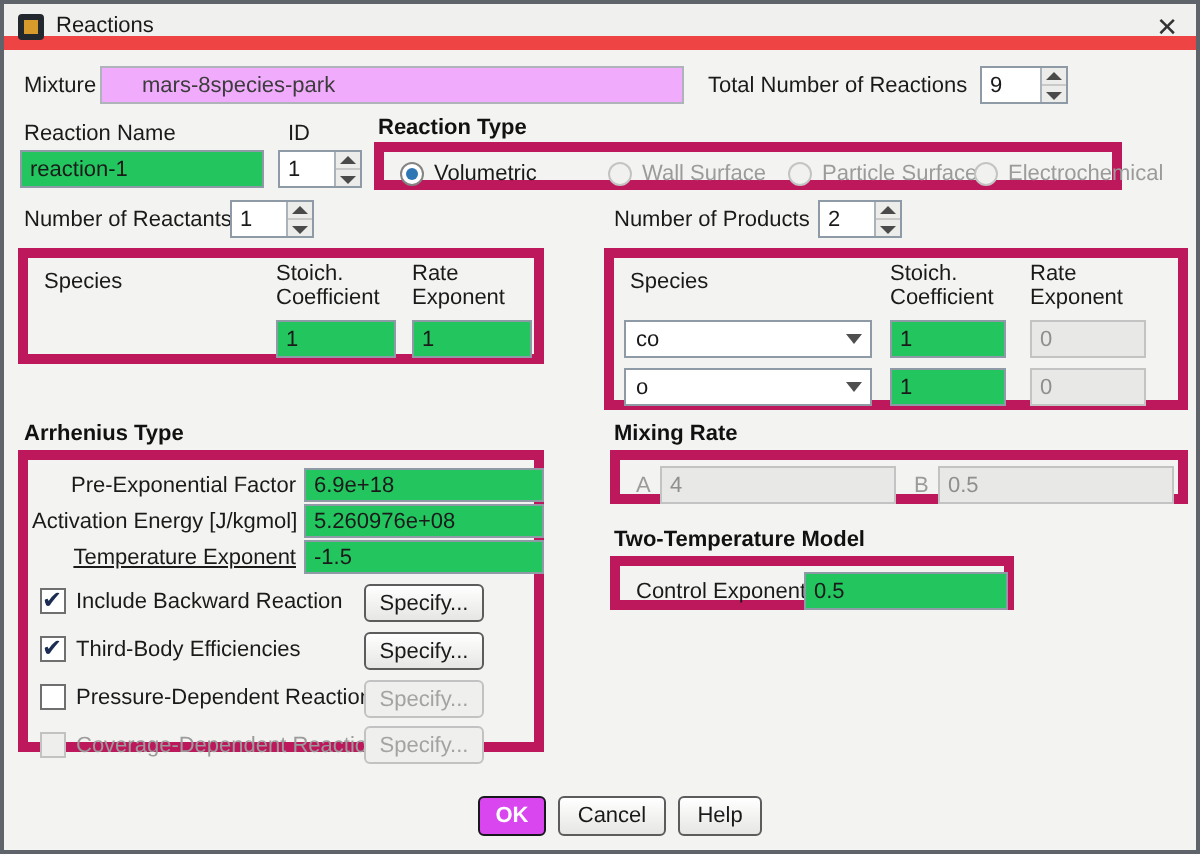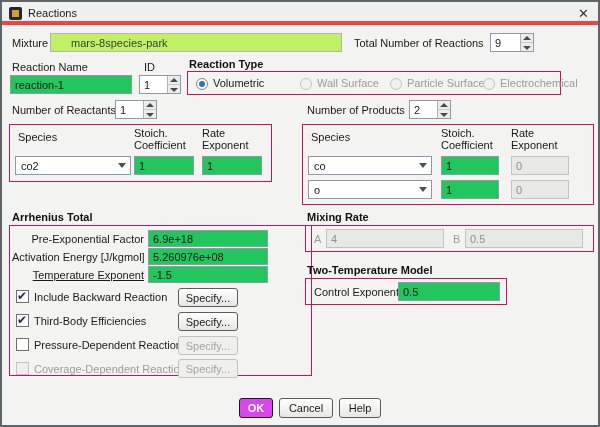--- a/index.html
+++ b/index.html
@@ -1,48 +1,48 @@
 <!DOCTYPE html>
 <html><head>
 <meta charset="utf-8">
 <style>
   * { box-sizing: border-box; margin: 0; padding: 0; }
   html,body { width:600px; height:427px; }
   body { font-family:"Liberation Sans","DejaVu Sans",sans-serif; font-size:11px; color:#1a1a1a; background:#fff; }
   .dialog { position:relative; width:600px; height:427px; background:#f3f3f1; border:2px solid #5f646a; overflow:hidden; }
 
-  .titlebar { position:absolute; left:0; top:0; right:0; height:23px; background:#f0f0ee; border-bottom:4px solid #ef4444; }
+  .titlebar { position:absolute; left:0; top:0; right:0; height:23px; background:#f0f0ee; border-bottom:7px solid #ef4444; }
   .title-icon { position:absolute; left:7px; top:5px; width:13px; height:13px; background:#23272e; border-radius:2px; }
   .title-icon::after { content:""; position:absolute; left:3px; top:3px; width:7px; height:7px; background:#d89a2b; }
   .title-text { position:absolute; left:26px; top:5px; }
   .close-x { position:absolute; right:9px; top:4px; font-size:13px; color:#333; cursor:default; }
 
   .lbl { position:absolute; white-space:nowrap; }
   .hdr { position:absolute; line-height:12px; }
   .sect { position:absolute; font-weight:bold; color:#111; white-space:nowrap; }
   .dim { color:#9b9b9b; }
 
   .txt { position:absolute; height:19px; border:1px solid #8e9aa6; background:#22c55e; font:inherit; font-size:11px; padding:0 4px; color:#1a1a1a; }
-  .txt.gray { background:#bef264; border-color:#aeb4ba; color:#3c3c3c;padding-left:20px; }
+  .txt.gray { background:#f0abfc; border-color:#aeb4ba; color:#3c3c3c;padding-left:20px; }
   .txt.disabled { background:#e8e8e6; border-color:#c3c3c3; color:#8f8f8f; }
 
   .spin { position:absolute; height:19px; border:1px solid #8e9aa6; background:#fff; display:flex; }
   .spin .val { flex:1; padding:3px 3px 0 4px; overflow:hidden; }
   .spin .arrows { width:13px; border-left:1px solid #aab2ba; display:flex; flex-direction:column; background:#ececea; }
   .spin .up, .spin .down { flex:1; position:relative; }
   .spin .up { border-bottom:1px solid #c9c9c9; }
   .spin .up::after { content:""; position:absolute; left:2px; top:2px; border-left:4px solid transparent; border-right:4px solid transparent; border-bottom:4px solid #4a4a4a; }
   .spin .down::after { content:""; position:absolute; left:2px; top:3px; border-left:4px solid transparent; border-right:4px solid transparent; border-top:4px solid #4a4a4a; }
 
   .combo { position:absolute; height:19px; border:1px solid #8e9aa6; background:#fff; display:flex; align-items:center; }
   .combo .cval { flex:1; padding:0 5px; overflow:hidden; }
   .combo .carr { width:16px; height:100%; display:flex; align-items:center; justify-content:center; }
   .combo .carr::after { content:""; border-left:4px solid transparent; border-right:4px solid transparent; border-top:5px solid #4f4f4f; }
 
-  .gbox { position:absolute; border:1px solid #be185d; }
+  .gbox { position:absolute; border:5px solid #be185d; }
 
   .radio-item { position:absolute; white-space:nowrap; }
   .radio-item.dis { color:#9b9b9b; }
   .radio { width:12px; height:12px; border:1px solid #808archive0; border:1px solid #848484; border-radius:50%; background:#fff; display:inline-block; vertical-align:-3px; margin-right:5px; position:relative; }
   .radio.sel::after { content:""; position:absolute; left:2px; top:2px; width:6px; height:6px; border-radius:50%; background:#2f76b5; }
   .radio.dis { border-color:#c4c4c4; background:#f1f1ef; }
 
   .cb { position:absolute; width:13px; height:13px; border:1px solid #6f6f6f; background:#fff; }
   .cb.checked::after { content:"✔"; position:absolute; left:0px; top:-2px; font-size:12px; color:#1b2b52; }
   .cb.dis { border-color:#c2c2c2; background:#eeeeec; }
@@ -105,24 +105,20 @@
     <span class="arrows">
         <span class="up"></span>
         <span class="down"></span>
       </span>
   </div>
 
   <div class="gbox" style="left:7px;top:122px;width:263px;height:58px;">
     <span class="hdr" style="left:8px;top:6px;">Species</span>
     <span class="hdr" style="left:124px;top:2px;width:62px;">Stoich. Coefficient</span>
     <span class="hdr" style="left:192px;top:2px;width:56px;">Rate Exponent</span>
-    <div class="combo" style="left:5px;top:31px;width:116px;">
-      <span class="cval">co2</span>
-      <span class="carr"></span>
-    </div>
     <input class="txt" style="left: 124px; top: 31px; width: 60px;" value="1">
     <input class="txt" style="left: 192px; top: 31px; width: 60px;" value="1">
   </div>
 
   <div class="gbox" style="left:300px;top:122px;width:292px;height:81px;">
     <span class="hdr" style="left:8px;top:6px;">Species</span>
     <span class="hdr" style="left:138px;top:2px;width:62px;">Stoich. Coefficient</span>
     <span class="hdr" style="left:208px;top:2px;width:56px;">Rate Exponent</span>
     <div class="combo" style="left:5px;top:31px;width:124px;">
       <span class="cval">co</span>
@@ -131,22 +127,22 @@
     <input class="txt" style="left: 138px; top: 31px; width: 58px;" value="1">
     <input class="txt disabled" style="left: 208px; top: 31px; width: 58px;" readonly="" value="0">
     <div class="combo" style="left:5px;top:55px;width:124px;">
       <span class="cval">o</span>
       <span class="carr"></span>
     </div>
     <input class="txt" style="left: 138px; top: 55px; width: 58px;" value="1">
     <input class="txt disabled" style="left: 208px; top: 55px; width: 58px;" readonly="" value="0">
   </div>
 
-  <span class="sect" style="left:10px;top:209px;">Arrhenius Total</span>
-  <div class="gbox" style="left:7px;top:223px;width:303px;height:151px;padding-left:36px;">
+  <span class="sect" style="left:10px;top:209px;">Arrhenius Type</span>
+  <div class="gbox" style="left:7px;top:223px;width:263px;height:151px;padding-left:36px;">
     <span class="lbl" style="left:2px;top:7px;width:132px;text-align:right;">Pre-Exponential Factor</span>
     <input class="txt" style="left: 138px; top: 4px; width: 120px; height: 17px;" value="6.9e+18">
     <span class="lbl" style="left:2px;top:25px;width:132px;text-align:right;">Activation Energy [J/kgmol]</span>
     <input class="txt" style="left: 138px; top: 22px; width: 120px; height: 17px;" value="5.260976e+08">
     <span class="lbl" style="left:2px;top:43px;width:132px;text-align:right;text-decoration:underline;">Temperature Exponent</span>
     <input class="txt" style="left: 138px; top: 40px; width: 120px; height: 17px;" value="-1.5">
 
     <span class="cb checked" style="left:6px;top:64px;"></span>
     <span class="lbl" style="left:24px;top:65px;">Include Backward Reaction</span>
     <button class="btn" style="left:168px;top:62px;width:60px;">Specify...</button>

